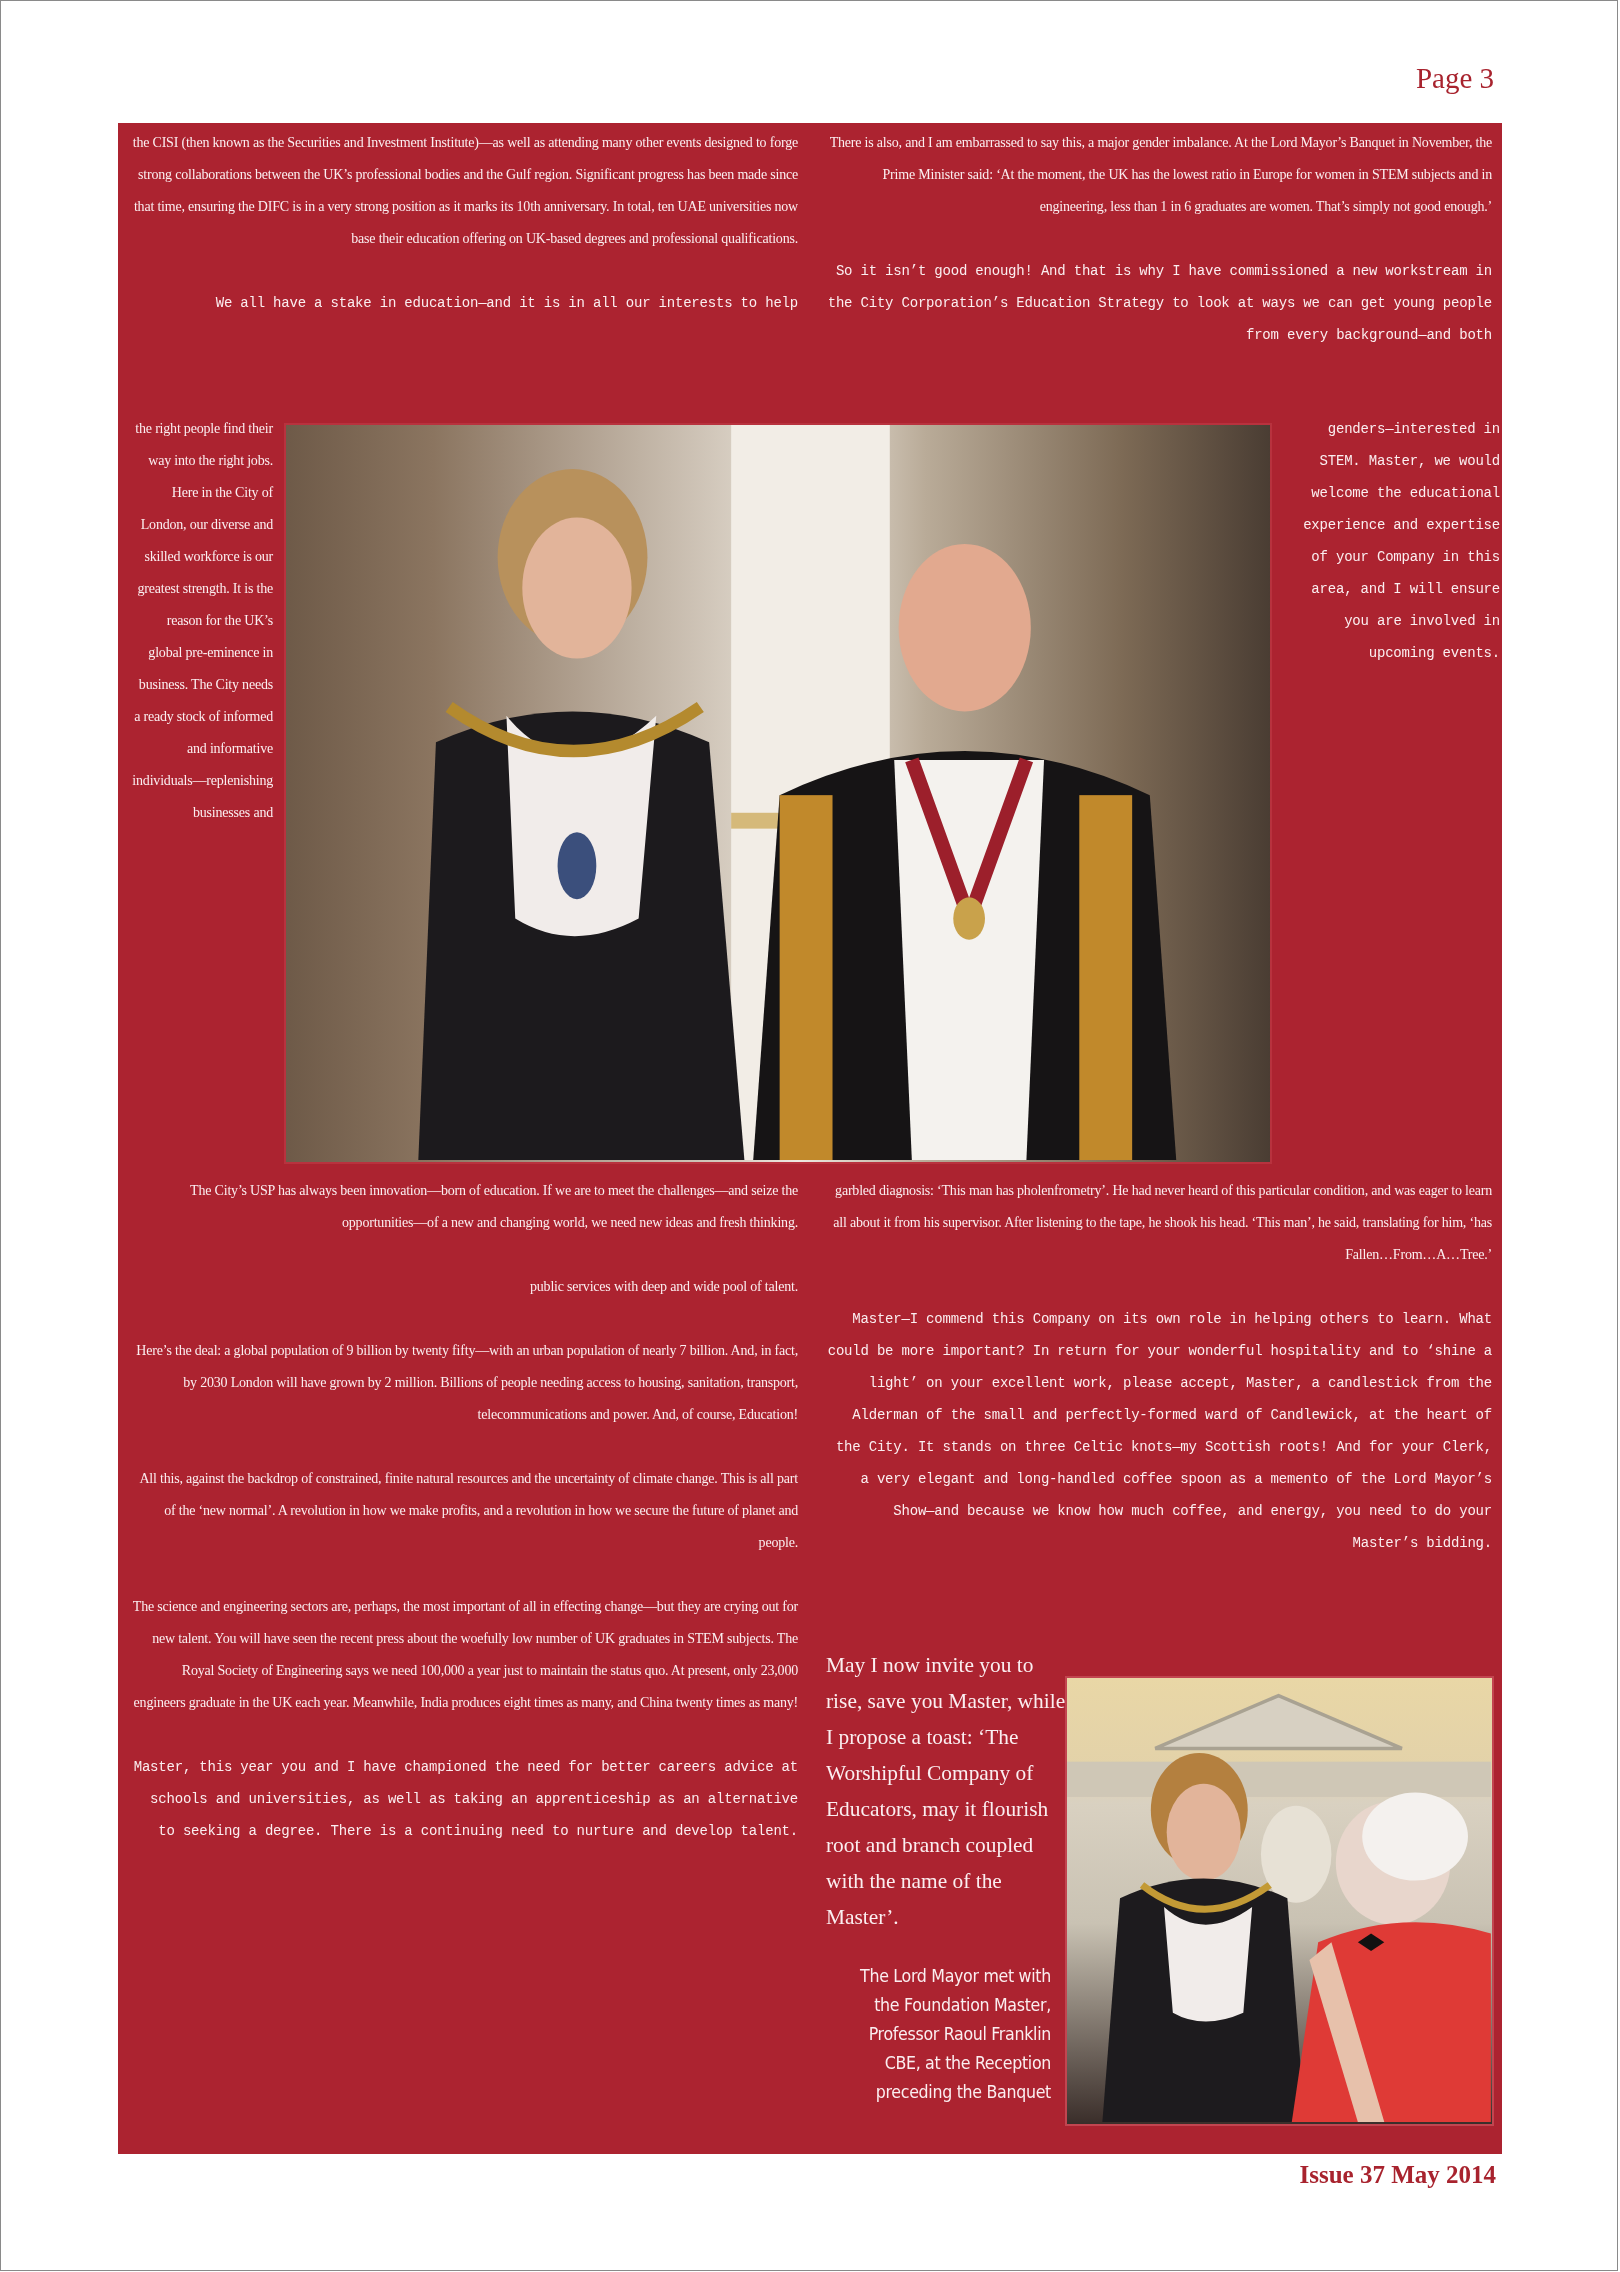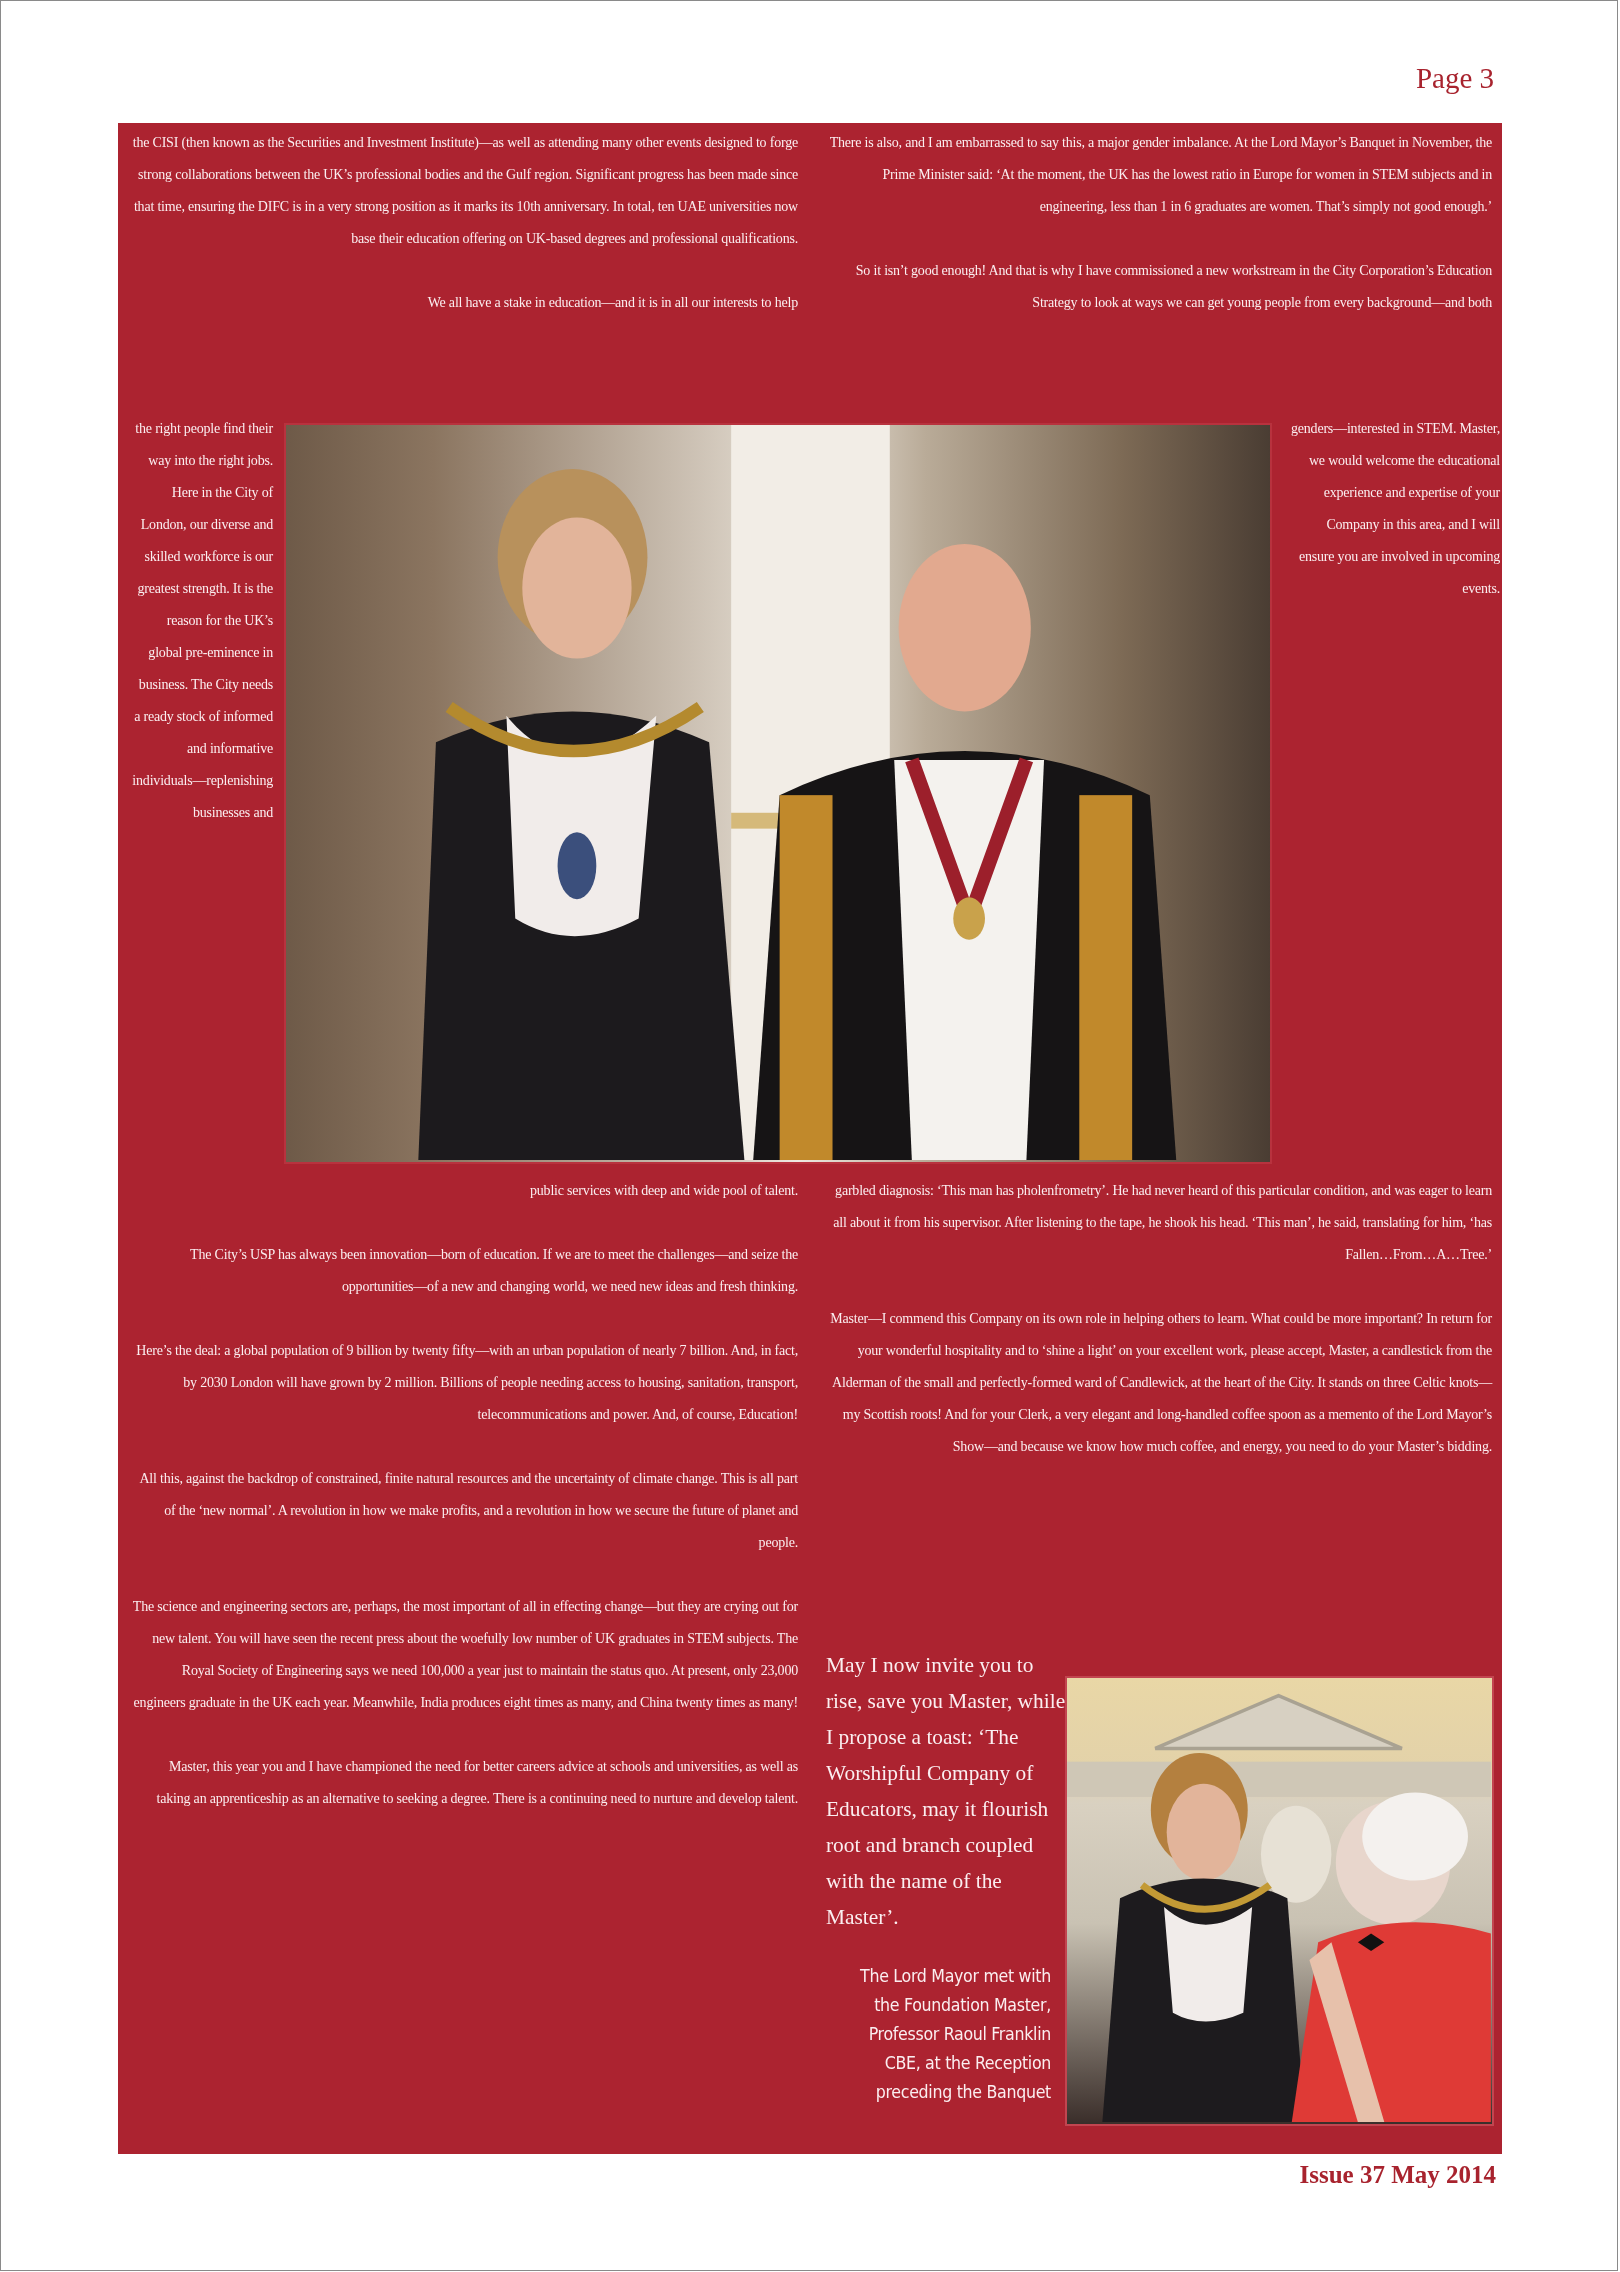--- a/index.html
+++ b/index.html
@@ -27,21 +27,21 @@
     width: 1384px; height: 2031px;
     background: #ac2330;
   }
   .col {
     position: absolute; color: #fbeef0;
     font-size: 14px; line-height: 32px;
     letter-spacing: -0.2px;
     text-align: right;
   }
   .col p { margin: 0 0 32px 0; }
-  .col p:last-child { margin-bottom: 0; }
+  .col p:last-child { margin-bottom: 0; font-family: Liberation Mono, monospace; }
   .col-left { left: 132px; top: 127px; width: 666px; }
   .col-right { left: 826px; top: 127px; width: 666px; }
   .wrap-left { position: absolute; left: 132px; top: 413px; width: 141px; }
   .wrap-right { position: absolute; left: 1288px; top: 413px; width: 212px; }
   .photo-main {
     position: absolute; left: 284px; top: 423px;
     width: 988px; height: 741px;
     border: 2.6px solid #b8323e; box-sizing: border-box;
     overflow: hidden;
     background: linear-gradient(90deg, #6e5a48 0%, #8b7560 15%, #d8cfc3 46%, #efe9e1 52%, #b9ab98 65%, #7d6a55 85%, #4a3d33 100%);
@@ -74,22 +74,22 @@
 <div class="red-panel"></div>
 
 <div class="col col-left">
   <p>the CISI (then known as the Securities and Investment Institute)—as well as attending many other events designed to forge strong collaborations between the UK’s professional bodies and the Gulf region. Significant progress has been made since that time, ensuring the DIFC is in a very strong position as it marks its 10th anniversary. In total, ten UAE universities now base their education offering on UK-based degrees and professional qualifications.</p>
   <p>We all have a stake in education—and it is in all our interests to help</p>
 </div>
 
 <div class="col wrap-left">the right people find their way into the right jobs. Here in the City of London, our diverse and skilled workforce is our greatest strength. It is the reason for the UK’s global pre-eminence in business. The City needs a ready stock of informed and informative individuals—replenishing businesses and</div>
 
 <div class="col" style="left:132px; top:1175px; width:666px;">
+  <p>The City’s USP has always been innovation—born of education. If we are to meet the challenges—and seize the opportunities—of a new and changing world, we need new ideas and fresh thinking.</p>
   <p>public services with deep and wide pool of talent.</p>
-  <p>The City’s USP has always been innovation—born of education. If we are to meet the challenges—and seize the opportunities—of a new and changing world, we need new ideas and fresh thinking.</p>
   <p>Here’s the deal: a global population of 9 billion by twenty fifty—with an urban population of nearly 7 billion. And, in fact, by 2030 London will have grown by 2 million. Billions of people needing access to housing, sanitation, transport, telecommunications and power. And, of course, Education!</p>
   <p>All this, against the backdrop of constrained, finite natural resources and the uncertainty of climate change. This is all part of the ‘new normal’. A revolution in how we make profits, and a revolution in how we secure the future of planet and people.</p>
   <p>The science and engineering sectors are, perhaps, the most important of all in effecting change—but they are crying out for new talent. You will have seen the recent press about the woefully low number of UK graduates in STEM subjects. The Royal Society of Engineering says we need 100,000 a year just to maintain the status quo. At present, only 23,000 engineers graduate in the UK each year. Meanwhile, India produces eight times as many, and China twenty times as many!</p>
   <p>Master, this year you and I have championed the need for better careers advice at schools and universities, as well as taking an apprenticeship as an alternative to seeking a degree. There is a continuing need to nurture and develop talent.</p>
 </div>
 
 <div class="col col-right">
   <p>There is also, and I am embarrassed to say this, a major gender imbalance. At the Lord Mayor’s Banquet in November, the Prime Minister said: ‘At the moment, the UK has the lowest ratio in Europe for women in STEM subjects and in engineering, less than 1 in 6 graduates are women. That’s simply not good enough.’</p>
   <p>So it isn’t good enough! And that is why I have commissioned a new workstream in the City Corporation’s Education Strategy to look at ways we can get young people from every background—and both</p>
 </div>

